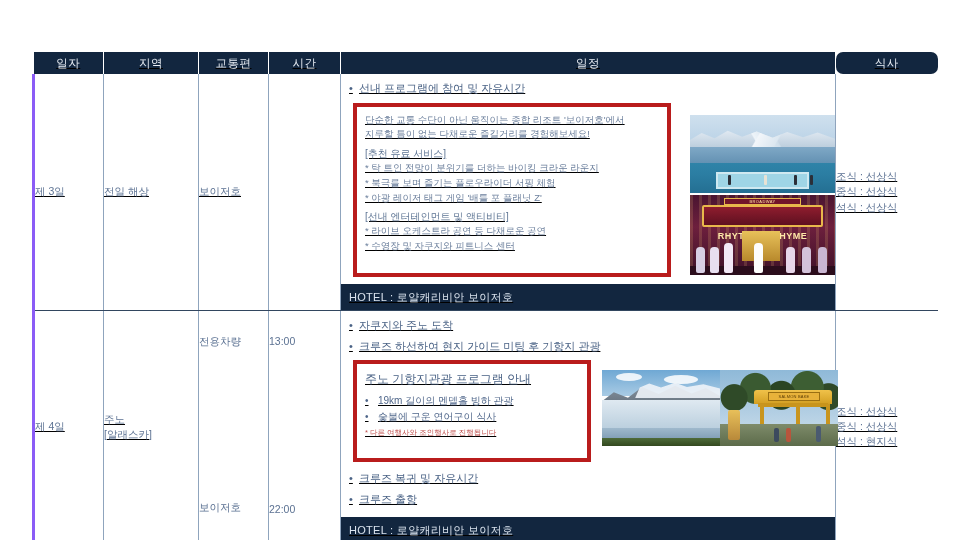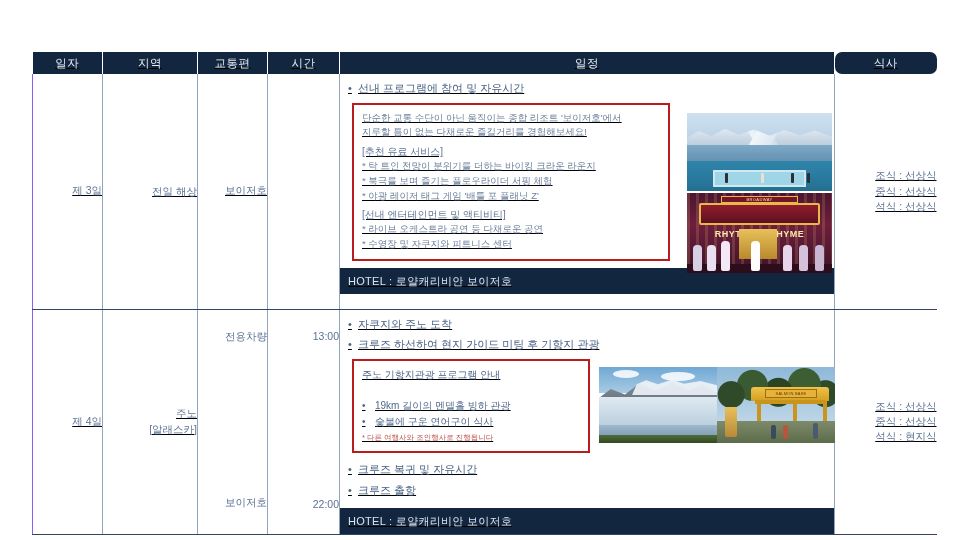--- a/index.html
+++ b/index.html
@@ -51,28 +51,28 @@
     height: 22px;
     border-right: 1px solid #ffffff;
     letter-spacing: 0.5px;
   }
   thead th:last-child { border-right: none; border-radius: 7px; }
 
   tbody td {
     border-right: 1px solid #8fa4bd;
     border-bottom: 1px solid #32465f;
     vertical-align: middle;
-    text-align: right;
+    text-align: left;
     font-size: 10.5px;
     color: #5b7192;
     padding: 0;
   }
   tbody td:last-child { border-right: none; }
   tbody tr:last-child td { border-bottom: 1px solid #32465f; }
-  .cell-day   { border-left: 1px solid #8b5cf6; }
+  .cell-day   { border-left: 3px solid #8b5cf6; }
 
   .stack { line-height: 1.45; }
   .area-sub { display: block; }
 
   
   .split {
     position: relative; height: 100%;
   }
   .split .top { position: absolute; top: 8px; left: 0; right: 0; }
   .split .bot { position: absolute; bottom: 12px; left: 0; right: 0; }
@@ -96,37 +96,37 @@
   .bullet-line .dot {
     flex: 0 0 auto; width: 10px;
     font-size: 11px; line-height: 1.2; color: #4a6285;
   }
   .bullet-line .txt { line-height: 1.25; }
 
   
   .infobox {
     position: relative;
     margin: 2px 0 0 12px;
-    border: 2px solid #b91c1c;
+    border: 4px solid #b91c1c;
     background: #ffffff;
     width: 318px;
-    padding: 6px 8px 7px 8px;
+    padding: 6px 8px 19px 8px;
   }
   .infobox.wide { width: 238px; }
   .ib-line {
     font-size: 9.5px; color: #6b7f9c; line-height: 1.55;
     white-space: nowrap;
   }
   .ib-head {
     font-size: 10px; color: #5d7493; line-height: 1.5;
     margin-top: 4px; white-space: nowrap;
   }
   .ib-title {
-    font-size: 10px; color: #4a6285; line-height: 1.5;
-    margin-bottom: 16px; white-space: nowrap;
+    font-size: 12px; color: #4a6285; line-height: 1.5;
+    margin-bottom: 5px; white-space: nowrap;
   }
   .ib-bul {
     display: flex; font-size: 10px; color: #4f6party;
     color: #4f668a; line-height: 1.6; white-space: nowrap;
   }
   .ib-bul .d { width: 13px; flex: 0 0 auto; }
   .ib-warn {
     font-size: 7.5px; color: #c0504d; line-height: 1.6;
     white-space: nowrap; margin-top: 2px;
   }

